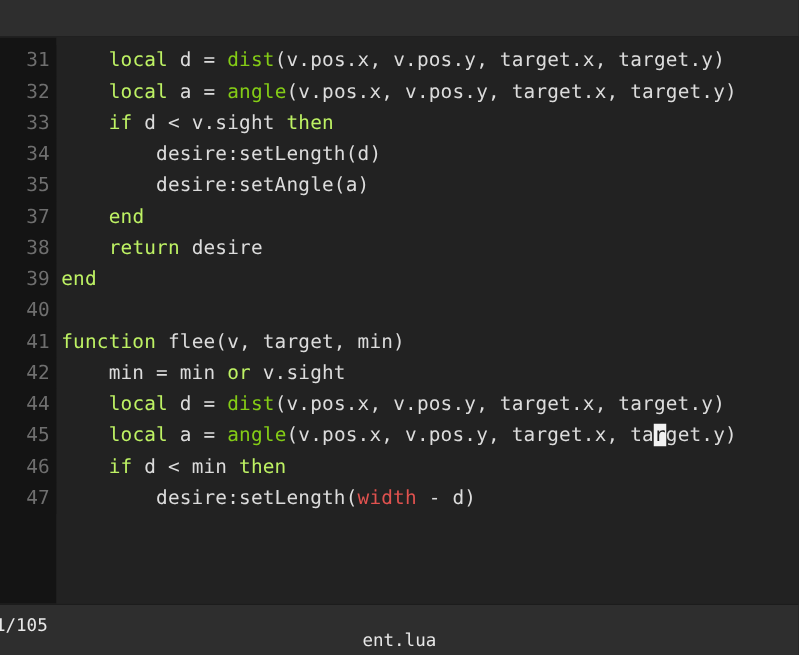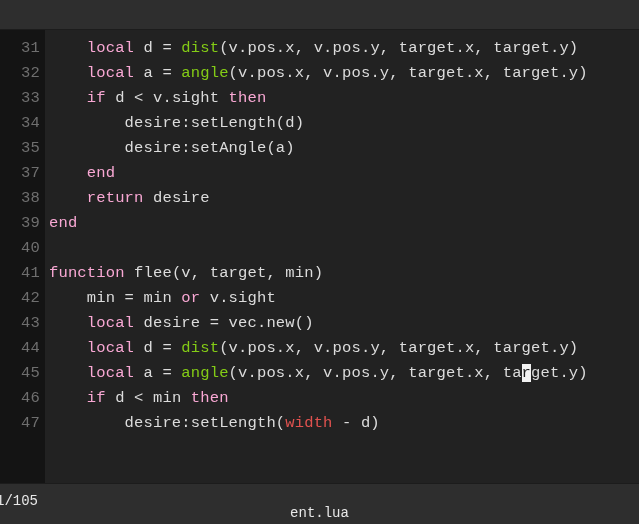--- a/index.html
+++ b/index.html
@@ -14,21 +14,20 @@
     overflow: hidden;
     font-family: "DejaVu Sans Mono", "Liberation Mono", monospace;
   }
 
   #app {
     width: 639px;
     height: 524px;
     display: flex;
     flex-direction: column;
     background: #222222;
-    font-family: Liberation Mono, monospace;
   }
 
   
   #topbar {
     height: 30px;
     flex: 0 0 30px;
     background: #2e2e2e;
     border-bottom: 1px solid #1c1c1c;
     box-sizing: border-box;
   }
@@ -79,21 +78,21 @@
 
   .linetext {
     flex: 1 1 auto;
     padding-left: 4px;
     color: #dcdcdc;
     white-space: pre;
     overflow: hidden;
     letter-spacing: 0.15px;
   }
 
-  .tok-kw   { color: #f9a8d4; }
+  .tok-kw   { color: #bef264; }
   .tok-fn   { color: #84cc16; }
   .tok-glob { color: #e0524f; }
   .tok-txt  { color: #dcdcdc; }
 
   .cursor {
     background: #f2f2f2;
     color: #1a1a1a;
   }
 
   
@@ -136,21 +135,20 @@
         <div class="code-line"><div class="lineno">32</div><div class="linetext"><span class="tok-txt">    </span><span class="tok-kw">local</span><span class="tok-txt"> a = </span><span class="tok-fn">angle</span><span class="tok-txt">(v.pos.x, v.pos.y, target.x, target.y)</span></div></div>
         <div class="code-line"><div class="lineno">33</div><div class="linetext"><span class="tok-txt">    </span><span class="tok-kw">if</span><span class="tok-txt"> d &lt; v.sight </span><span class="tok-kw">then</span></div></div>
         <div class="code-line"><div class="lineno">34</div><div class="linetext"><span class="tok-txt">        desire:setLength(d)</span></div></div>
         <div class="code-line"><div class="lineno">35</div><div class="linetext"><span class="tok-txt">        desire:setAngle(a)</span></div></div>
         <div class="code-line"><div class="lineno">37</div><div class="linetext"><span class="tok-txt">    </span><span class="tok-kw">end</span></div></div>
         <div class="code-line"><div class="lineno">38</div><div class="linetext"><span class="tok-txt">    </span><span class="tok-kw">return</span><span class="tok-txt"> desire</span></div></div>
         <div class="code-line"><div class="lineno">39</div><div class="linetext"><span class="tok-kw">end</span></div></div>
         <div class="code-line"><div class="lineno">40</div><div class="linetext"></div></div>
         <div class="code-line"><div class="lineno">41</div><div class="linetext"><span class="tok-kw">function</span><span class="tok-txt"> flee(v, target, min)</span></div></div>
         <div class="code-line"><div class="lineno">42</div><div class="linetext"><span class="tok-txt">    min = min </span><span class="tok-kw">or</span><span class="tok-txt"> v.sight</span></div></div>
-        <div class="code-line"><div class="lineno">43</div><div class="linetext"><span class="tok-txt">    </span><span class="tok-kw">local</span><span class="tok-txt"> desire = vec.new()</span></div></div>
         <div class="code-line"><div class="lineno">44</div><div class="linetext"><span class="tok-txt">    </span><span class="tok-kw">local</span><span class="tok-txt"> d = </span><span class="tok-fn">dist</span><span class="tok-txt">(v.pos.x, v.pos.y, target.x, target.y)</span></div></div>
         <div class="code-line"><div class="lineno">45</div><div class="linetext"><span class="tok-txt">    </span><span class="tok-kw">local</span><span class="tok-txt"> a = </span><span class="tok-fn">angle</span><span class="tok-txt">(v.pos.x, v.pos.y, target.x, ta</span><span class="cursor">r</span><span class="tok-txt">get.y)</span></div></div>
         <div class="code-line"><div class="lineno">46</div><div class="linetext"><span class="tok-txt">    </span><span class="tok-kw">if</span><span class="tok-txt"> d &lt; min </span><span class="tok-kw">then</span></div></div>
         <div class="code-line"><div class="lineno">47</div><div class="linetext"><span class="tok-txt">        desire:setLength(</span><span class="tok-glob">width</span><span class="tok-txt"> - d)</span></div></div>
       </div>
   </div>
 
   <div id="statusbar">
     <span id="status-position">1/105</span>
     <span id="status-filename">ent.lua</span>

